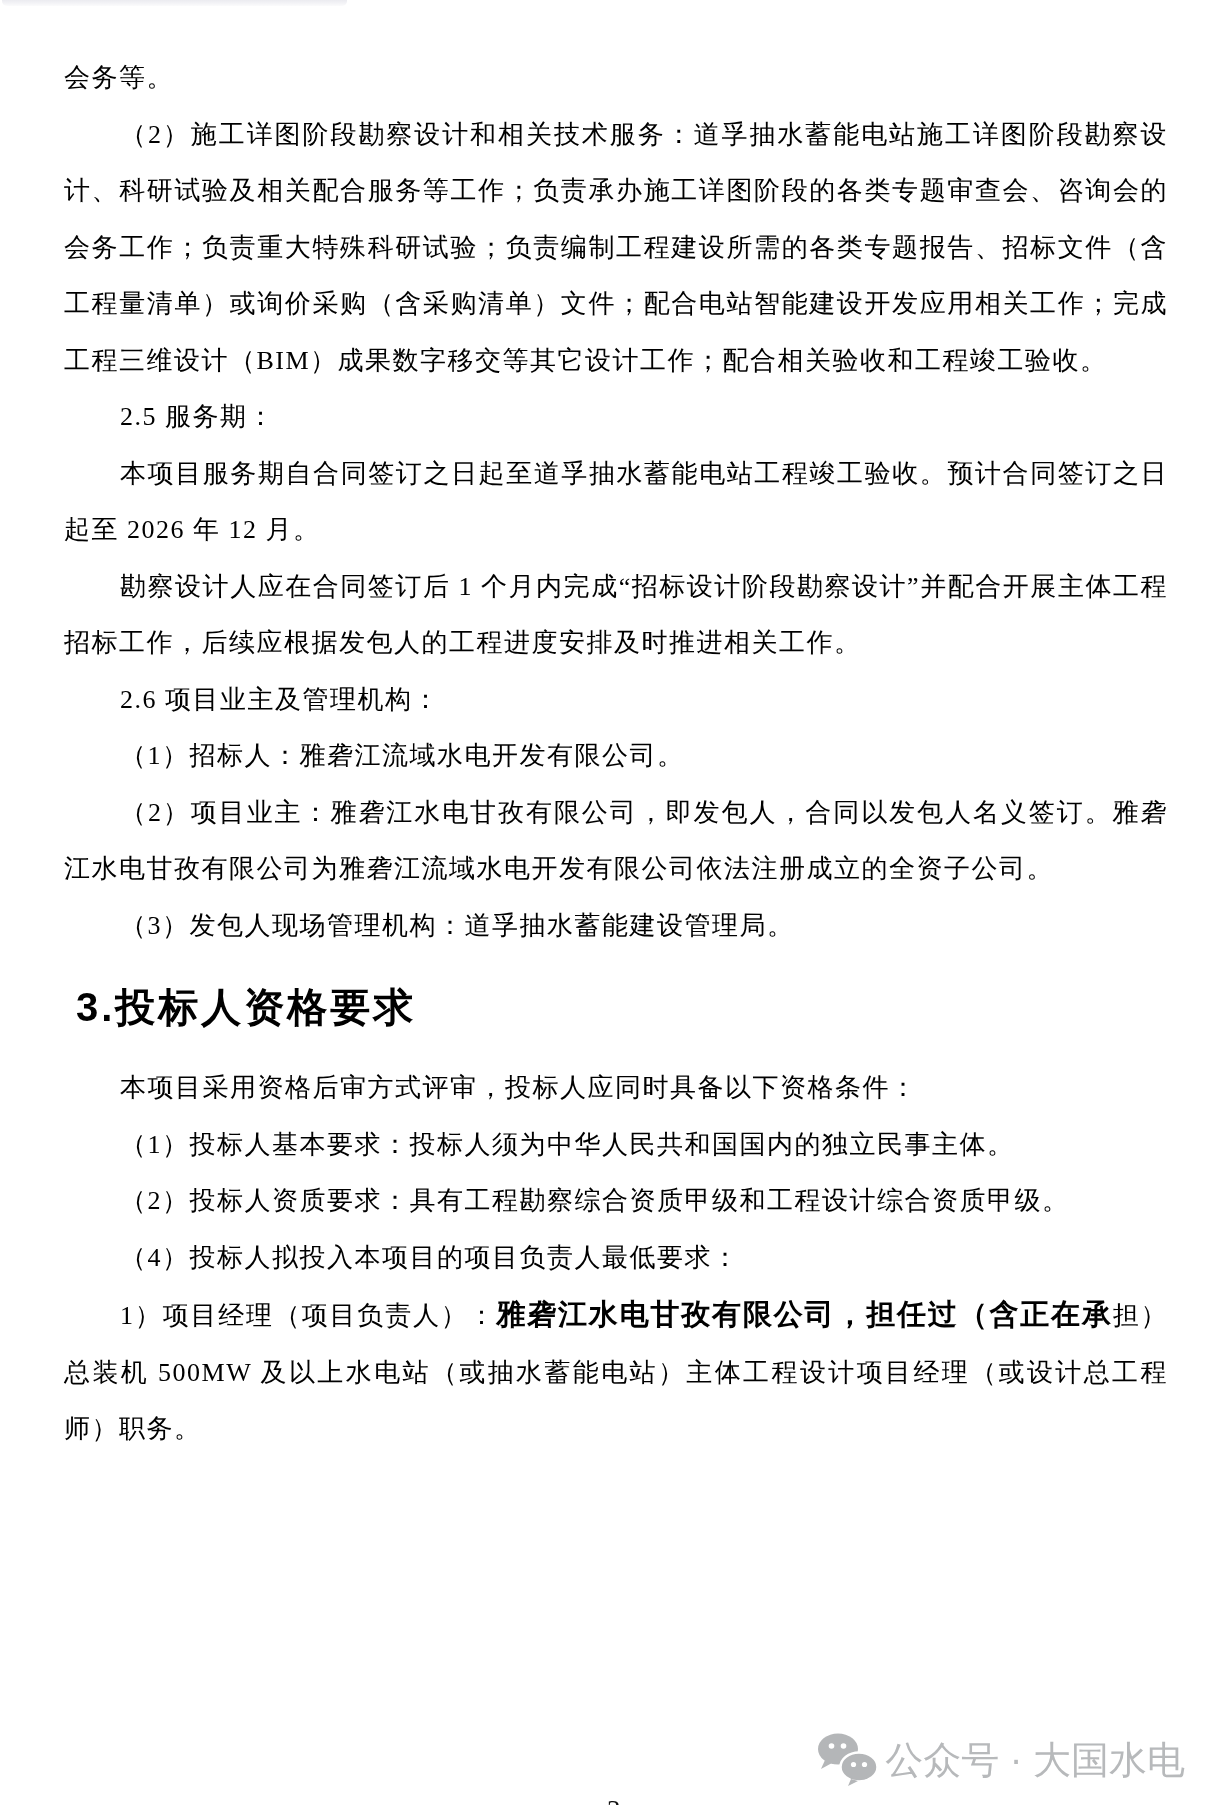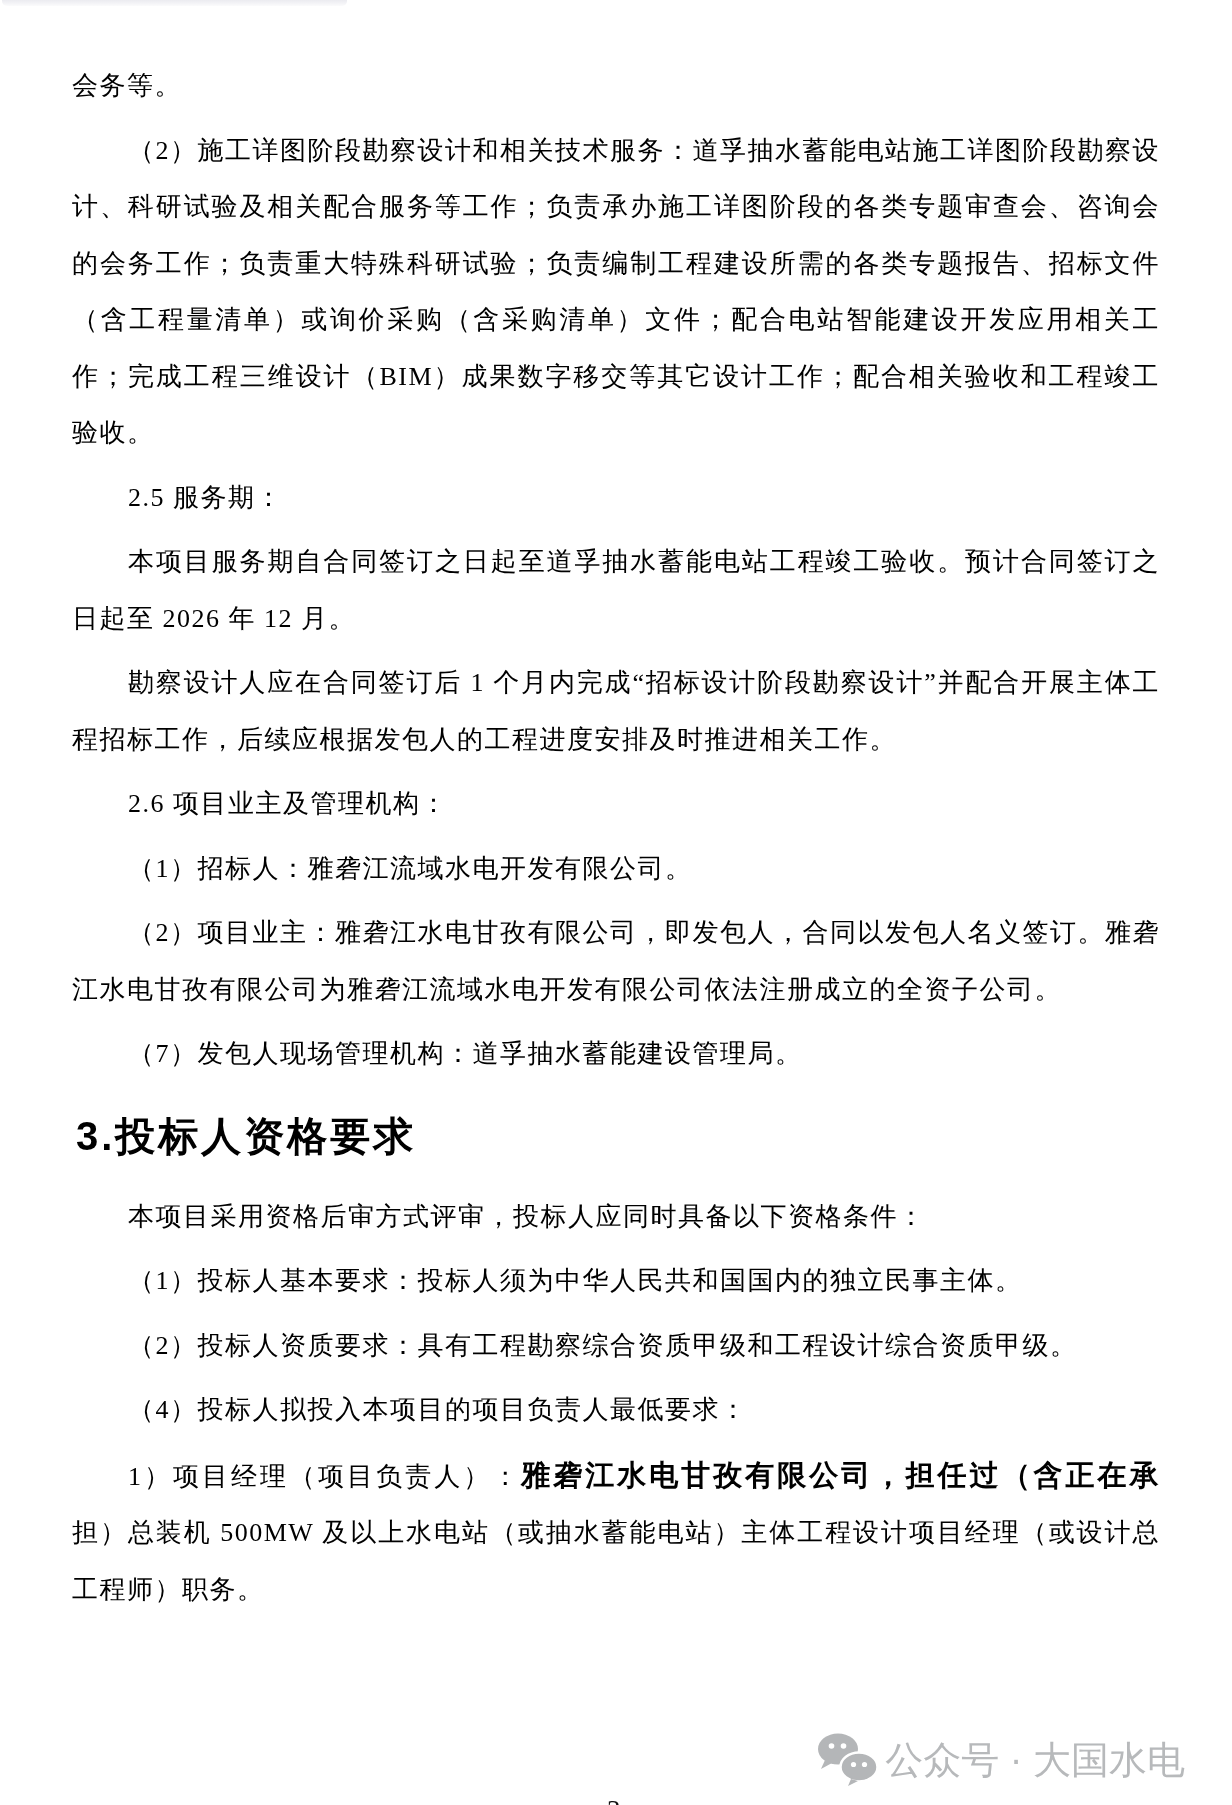--- a/index.html
+++ b/index.html
@@ -28,21 +28,21 @@
     position: absolute;
     left: 64px;
     top: 50px;
     width: 1104px;
   }
   .para {
     font-size: 26px;
     line-height: 56.5px;
     letter-spacing: 1.5px;
     text-align: justify;
-    margin: 8px;
+    margin: 0;
   }
   .para.indent {
     text-indent: 56px;
   }
   .heading {
     font-family: "Liberation Sans", "DejaVu Sans", sans-serif;
     font-weight: bold;
     font-size: 40px;
     line-height: 82px;
     letter-spacing: 3px;
@@ -81,21 +81,21 @@
 
 <div class="doc">
     <div class="para"><span>会务等。</span></div>
     <div class="para indent"><span>（2）施工详图阶段勘察设计和相关技术服务：道孚抽水蓄能电站施工详图阶段勘察设计、科研试验及相关配合服务等工作；负责承办施工详图阶段的各类专题审查会、咨询会的会务工作；负责重大特殊科研试验；负责编制工程建设所需的各类专题报告、招标文件（含工程量清单）或询价采购（含采购清单）文件；配合电站智能建设开发应用相关工作；完成工程三维设计（BIM）成果数字移交等其它设计工作；配合相关验收和工程竣工验收。</span></div>
     <div class="para indent"><span>2.5 服务期：</span></div>
     <div class="para indent"><span>本项目服务期自合同签订之日起至道孚抽水蓄能电站工程竣工验收。预计合同签订之日起至 2026 年 12 月。</span></div>
     <div class="para indent"><span>勘察设计人应在合同签订后 1 个月内完成“招标设计阶段勘察设计”并配合开展主体工程招标工作，后续应根据发包人的工程进度安排及时推进相关工作。</span></div>
     <div class="para indent"><span>2.6 项目业主及管理机构：</span></div>
     <div class="para indent"><span>（1）招标人：雅砻江流域水电开发有限公司。</span></div>
     <div class="para indent"><span>（2）项目业主：雅砻江水电甘孜有限公司，即发包人，合同以发包人名义签订。雅砻江水电甘孜有限公司为雅砻江流域水电开发有限公司依法注册成立的全资子公司。</span></div>
-    <div class="para indent"><span>（7）发包人现场管理机构：道孚抽水蓄能建设管理局。</span></div>
+    <div class="para indent"><span>（3）发包人现场管理机构：道孚抽水蓄能建设管理局。</span></div>
     <div class="heading"><span>3.投标人资格要求</span></div>
     <div class="para indent"><span>本项目采用资格后审方式评审，投标人应同时具备以下资格条件：</span></div>
     <div class="para indent"><span>（1）投标人基本要求：投标人须为中华人民共和国国内的独立民事主体。</span></div>
     <div class="para indent"><span>（2）投标人资质要求：具有工程勘察综合资质甲级和工程设计综合资质甲级。</span></div>
     <div class="para indent"><span>（4）投标人拟投入本项目的项目负责人最低要求：</span></div>
     <div class="para indent"><span>1）项目经理（项目负责人）：</span><span class="bold-seg">雅砻江水电甘孜有限公司，担任过（含正在承</span><span>担）总装机 500MW 及以上水电站（或抽水蓄能电站）主体工程设计项目经理（或设计总工程师）职务。</span></div>
   </div>
 
 <div class="watermark">
   <svg width="62" height="54" viewBox="0 0 62 54" aria-hidden="true">

